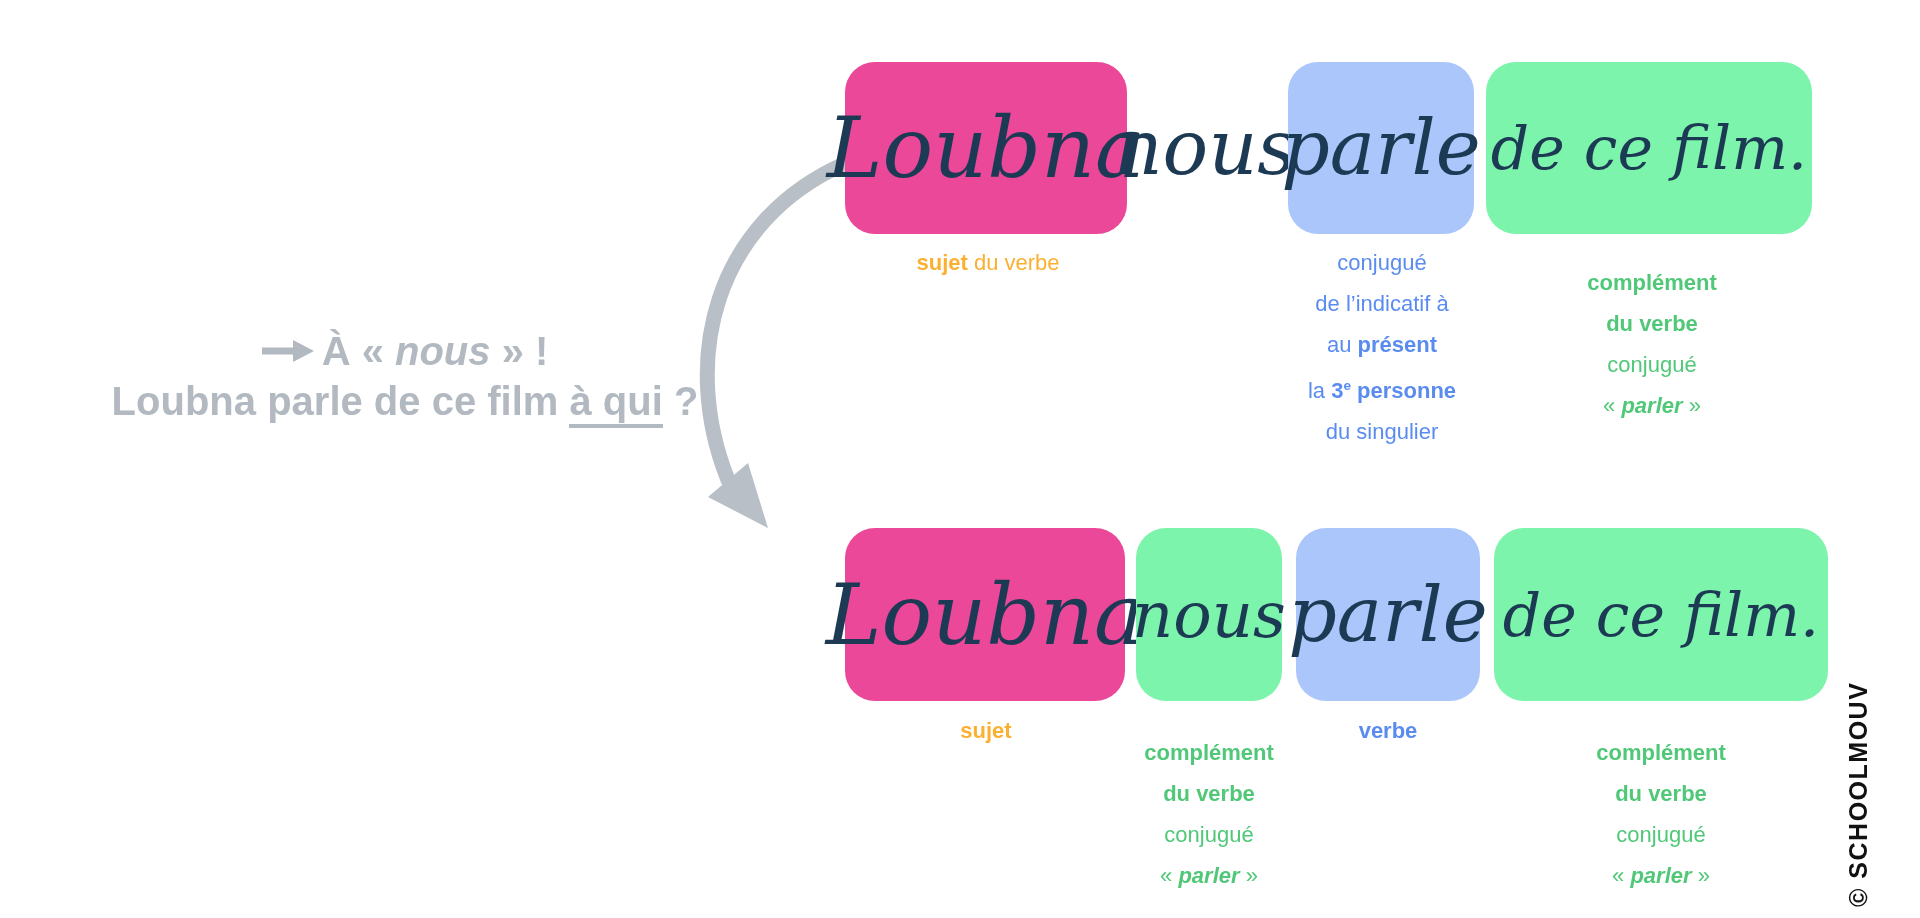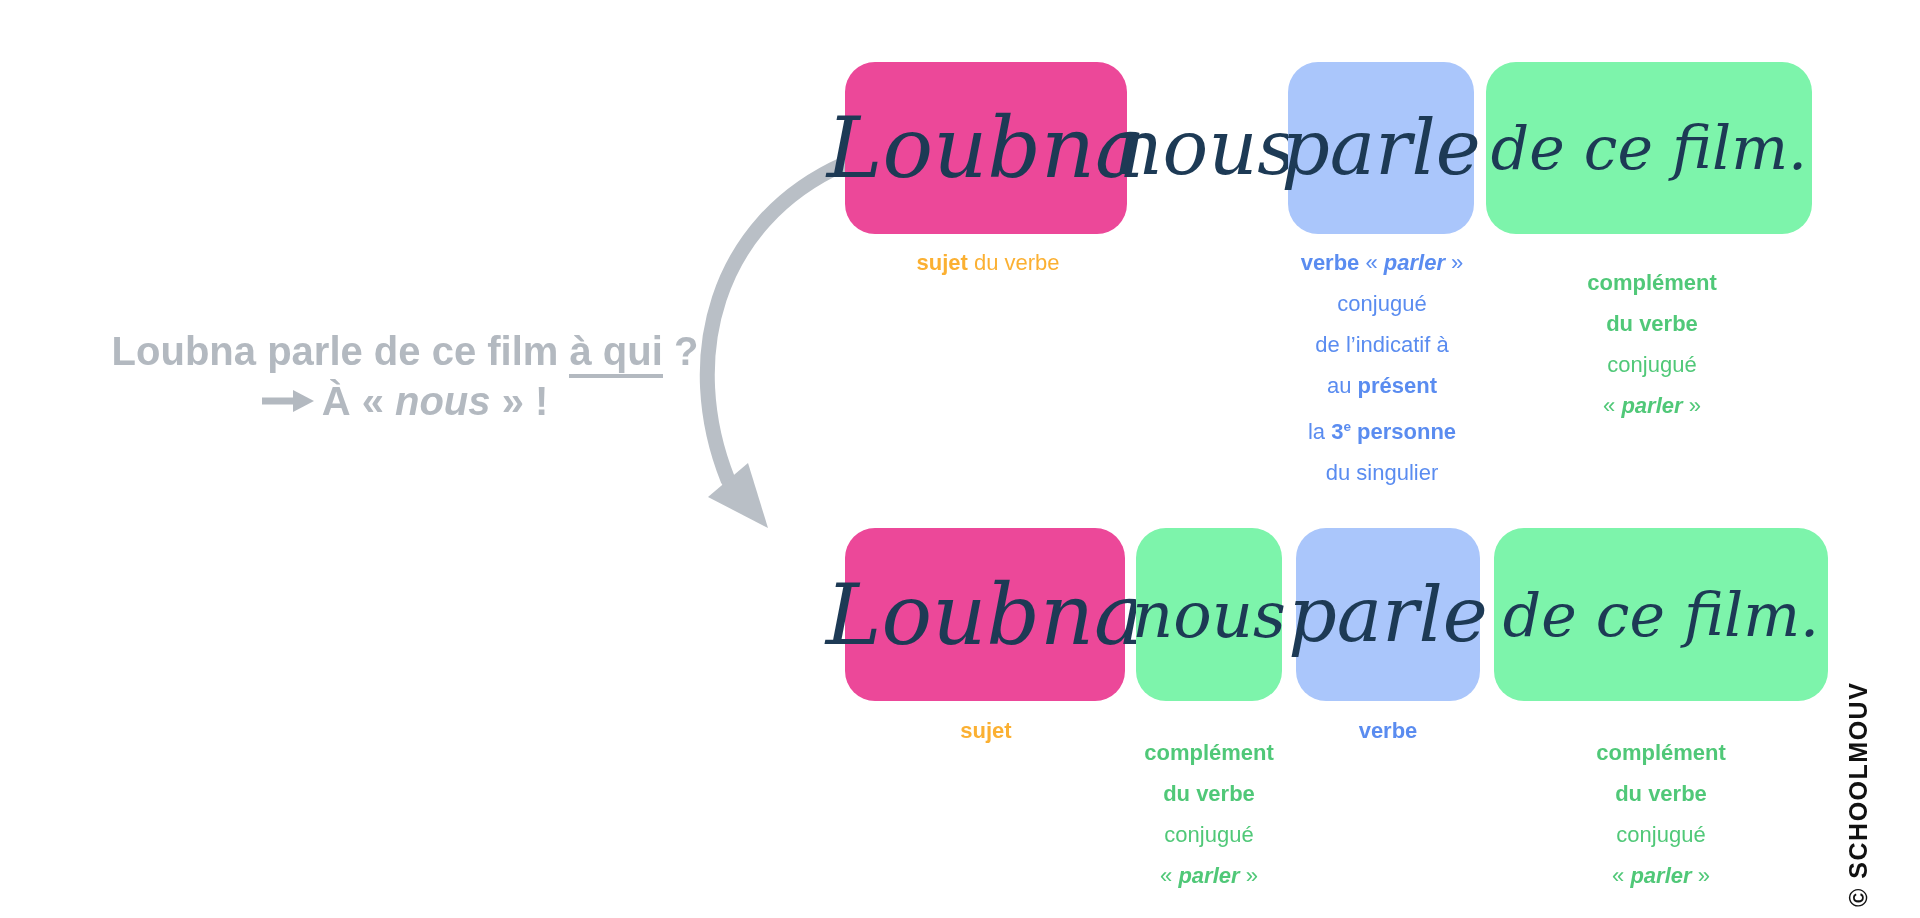--- a/index.html
+++ b/index.html
@@ -31,27 +31,27 @@
   
   .watermark{position:absolute;left:1844px;top:907px;transform:rotate(-90deg);transform-origin:0 0;
              font-size:25px;font-weight:bold;letter-spacing:1.5px;color:#111111;white-space:nowrap;}
 </style>
 </head>
 <body>
 
 <div class="canvas">
 
   <div class="question">
-    <div><span>Loubna parle de ce film </span><span class="q-underline">à qui</span><span> ?</span></div>
     <div>
       <svg class="q-arrow" width="52" height="24" viewBox="0 0 52 24">
           <rect x="0" y="8.5" width="33" height="7" fill="#b3b9c0"></rect>
           <polygon points="31,1 52,12 31,23" fill="#b3b9c0"></polygon>
         </svg><span>À « </span><span class="bi">nous</span><span> » !</span>
     </div>
+    <div><span>Loubna parle de ce film </span><span class="q-underline">à qui</span><span> ?</span></div>
   </div>
 
   <svg class="curve-arrow" width="230" height="420" viewBox="0 0 230 420">
     <path d="M 194 22 C 64 80, 30 218, 78 338" fill="none" stroke="#b9bfc6" stroke-width="15" stroke-linecap="round"></path>
     <polygon points="58,355 98,321 118,386" fill="#b9bfc6"></polygon>
   </svg>
 
   <div class="box yellowbox" style="left:845px;top:62px;width:282px;height:172px;">
     <span class="word" style="font-size:84px;">Loubna</span>
   </div>
@@ -63,21 +63,20 @@
   </div>
   <div class="box greenbox" style="left:1486px;top:62px;width:326px;height:172px;">
     <span class="word" style="font-size:60px;">de ce film.</span>
   </div>
 
   <div class="lbl orange-t" style="left:988px;top:242px;">
     <div><span class="b">sujet</span><span> du verbe</span></div>
   </div>
 
   <div class="lbl blue-t" style="left:1382px;top:242px;">
-    <div><span class="b">verbe</span><span> « </span><span class="bi">parler</span><span> »</span></div>
     <div><span>conjugué</span></div>
     <div><span>de l’indicatif à</span></div>
     <div><span>au </span><span class="b">présent</span></div>
     <div><span>la </span><span class="b">3</span><span class="b sup">e</span><span class="b"> personne</span></div>
     <div><span>du singulier</span></div>
   </div>
 
   <div class="lbl green-t" style="left:1652px;top:240px;">
     <div class="b"><span>complément</span></div>
     <div class="b"><span>du verbe</span></div>

